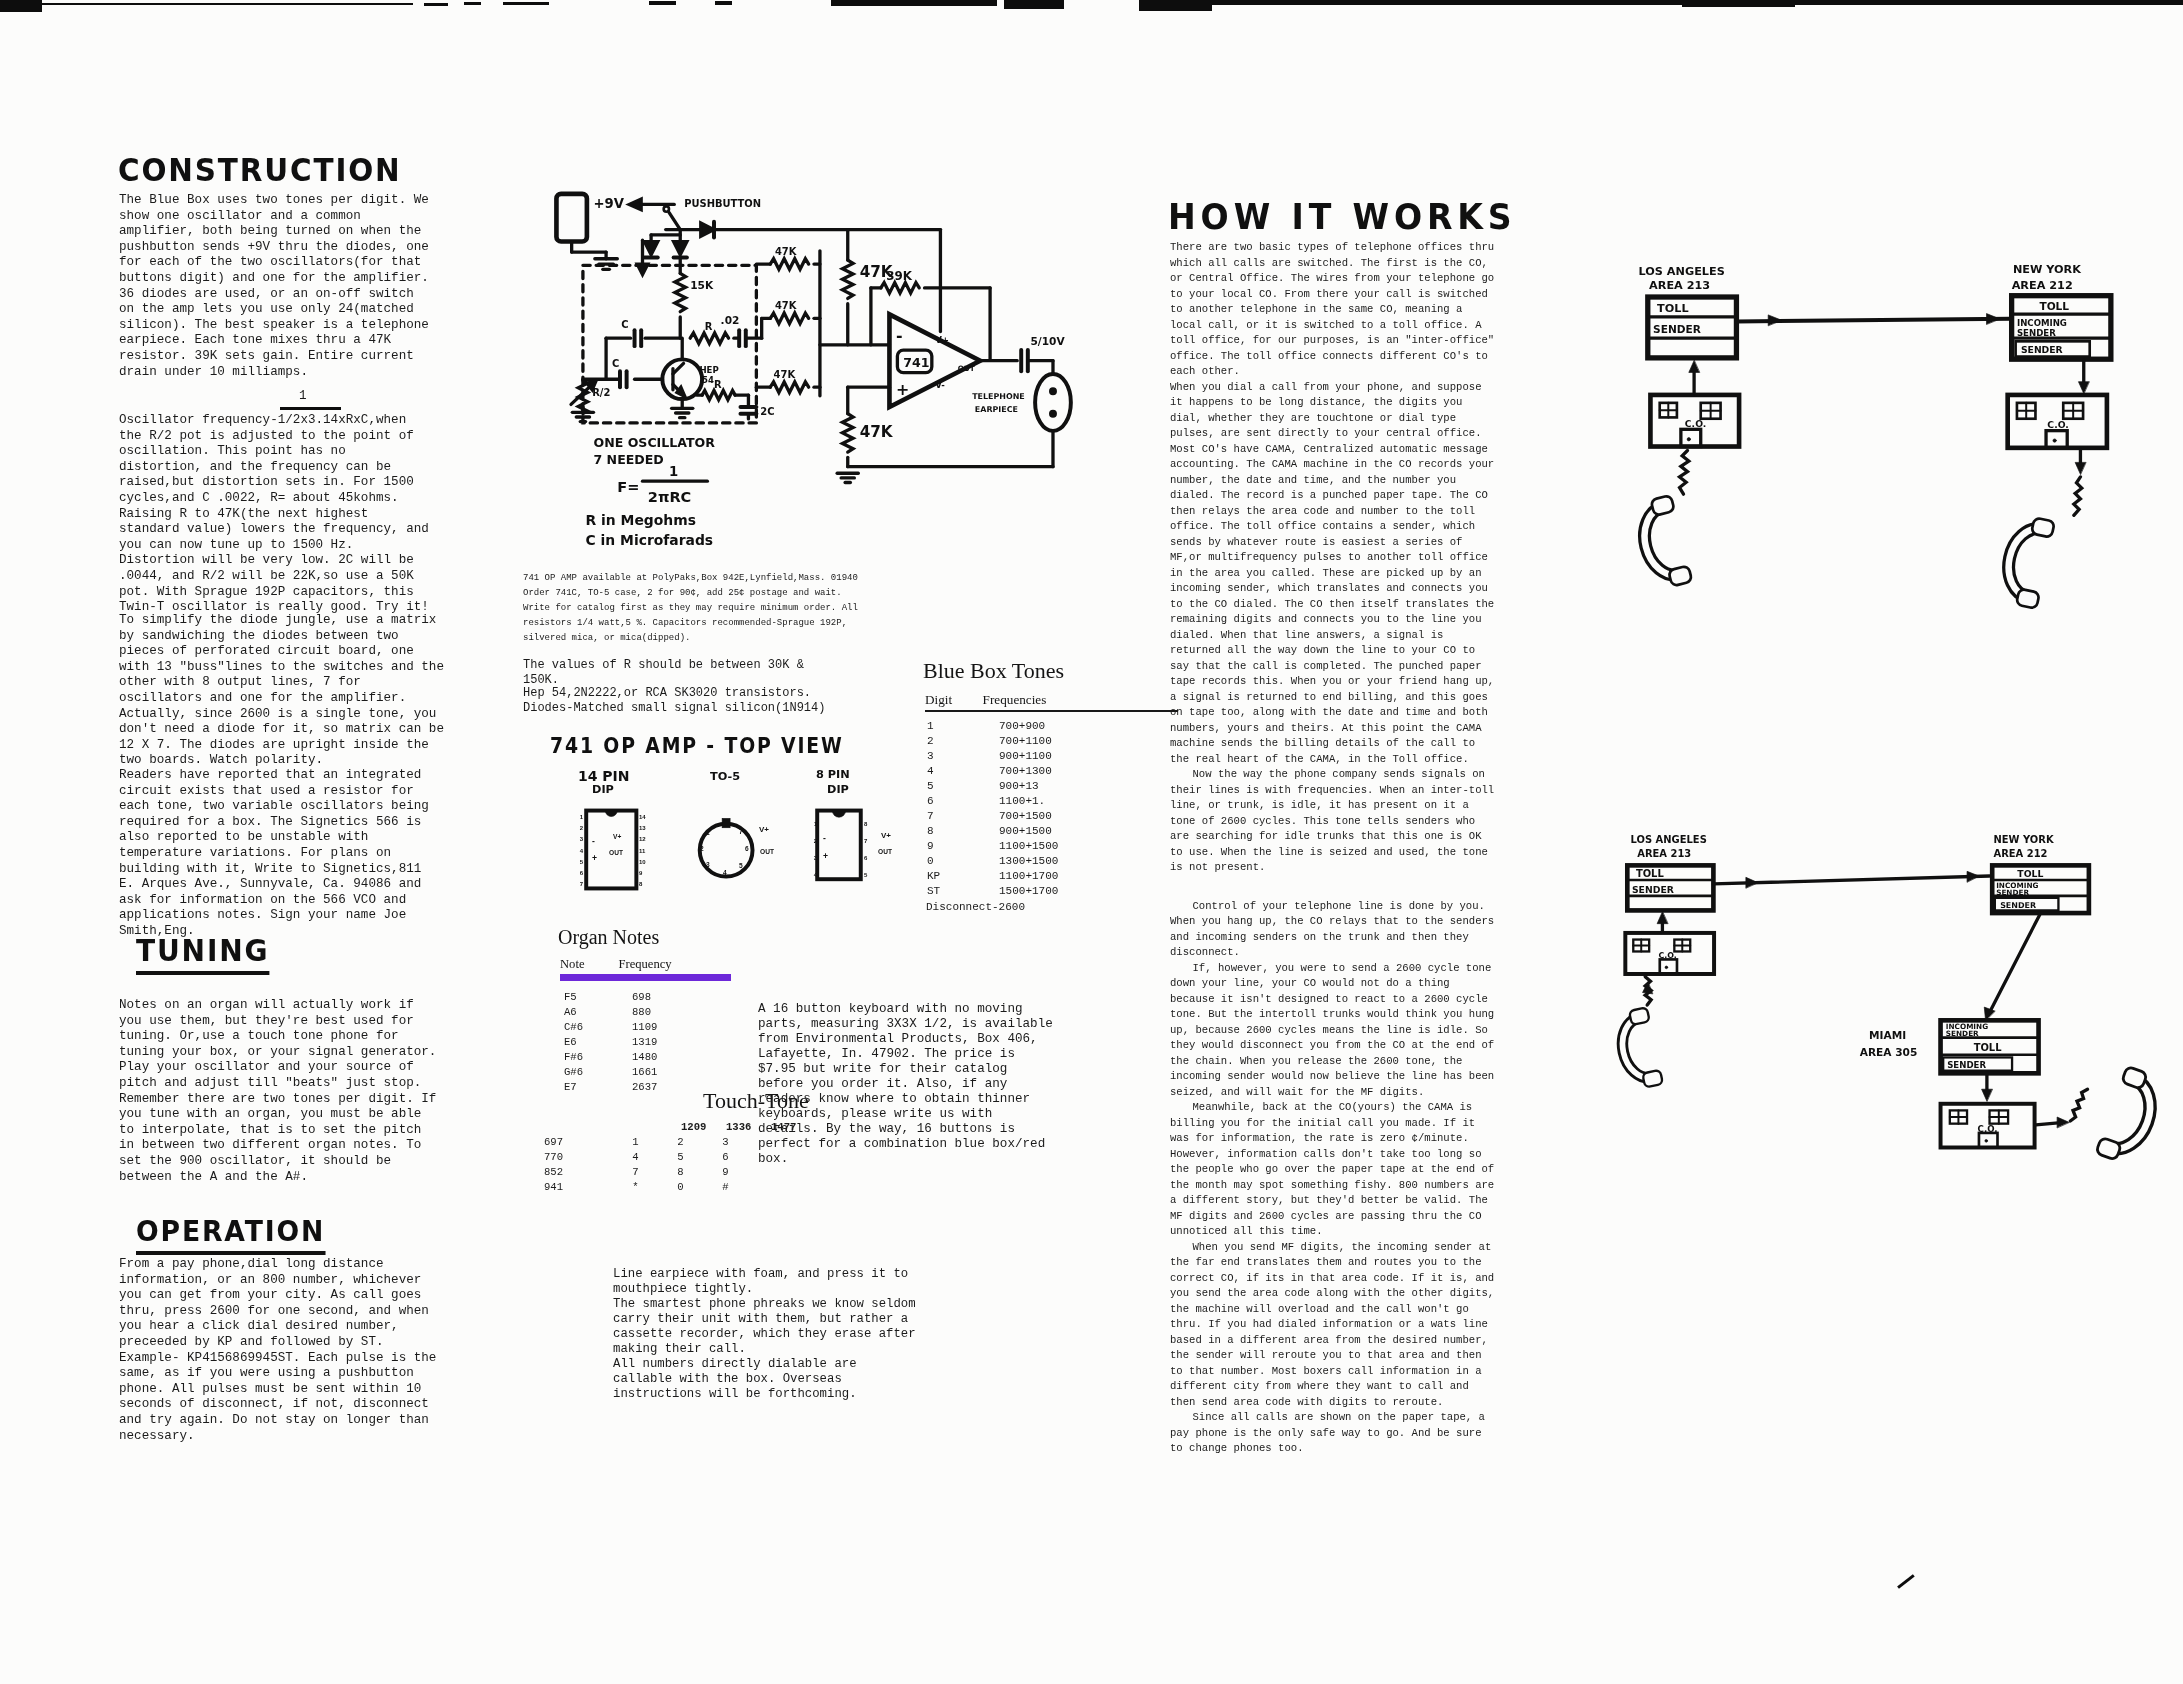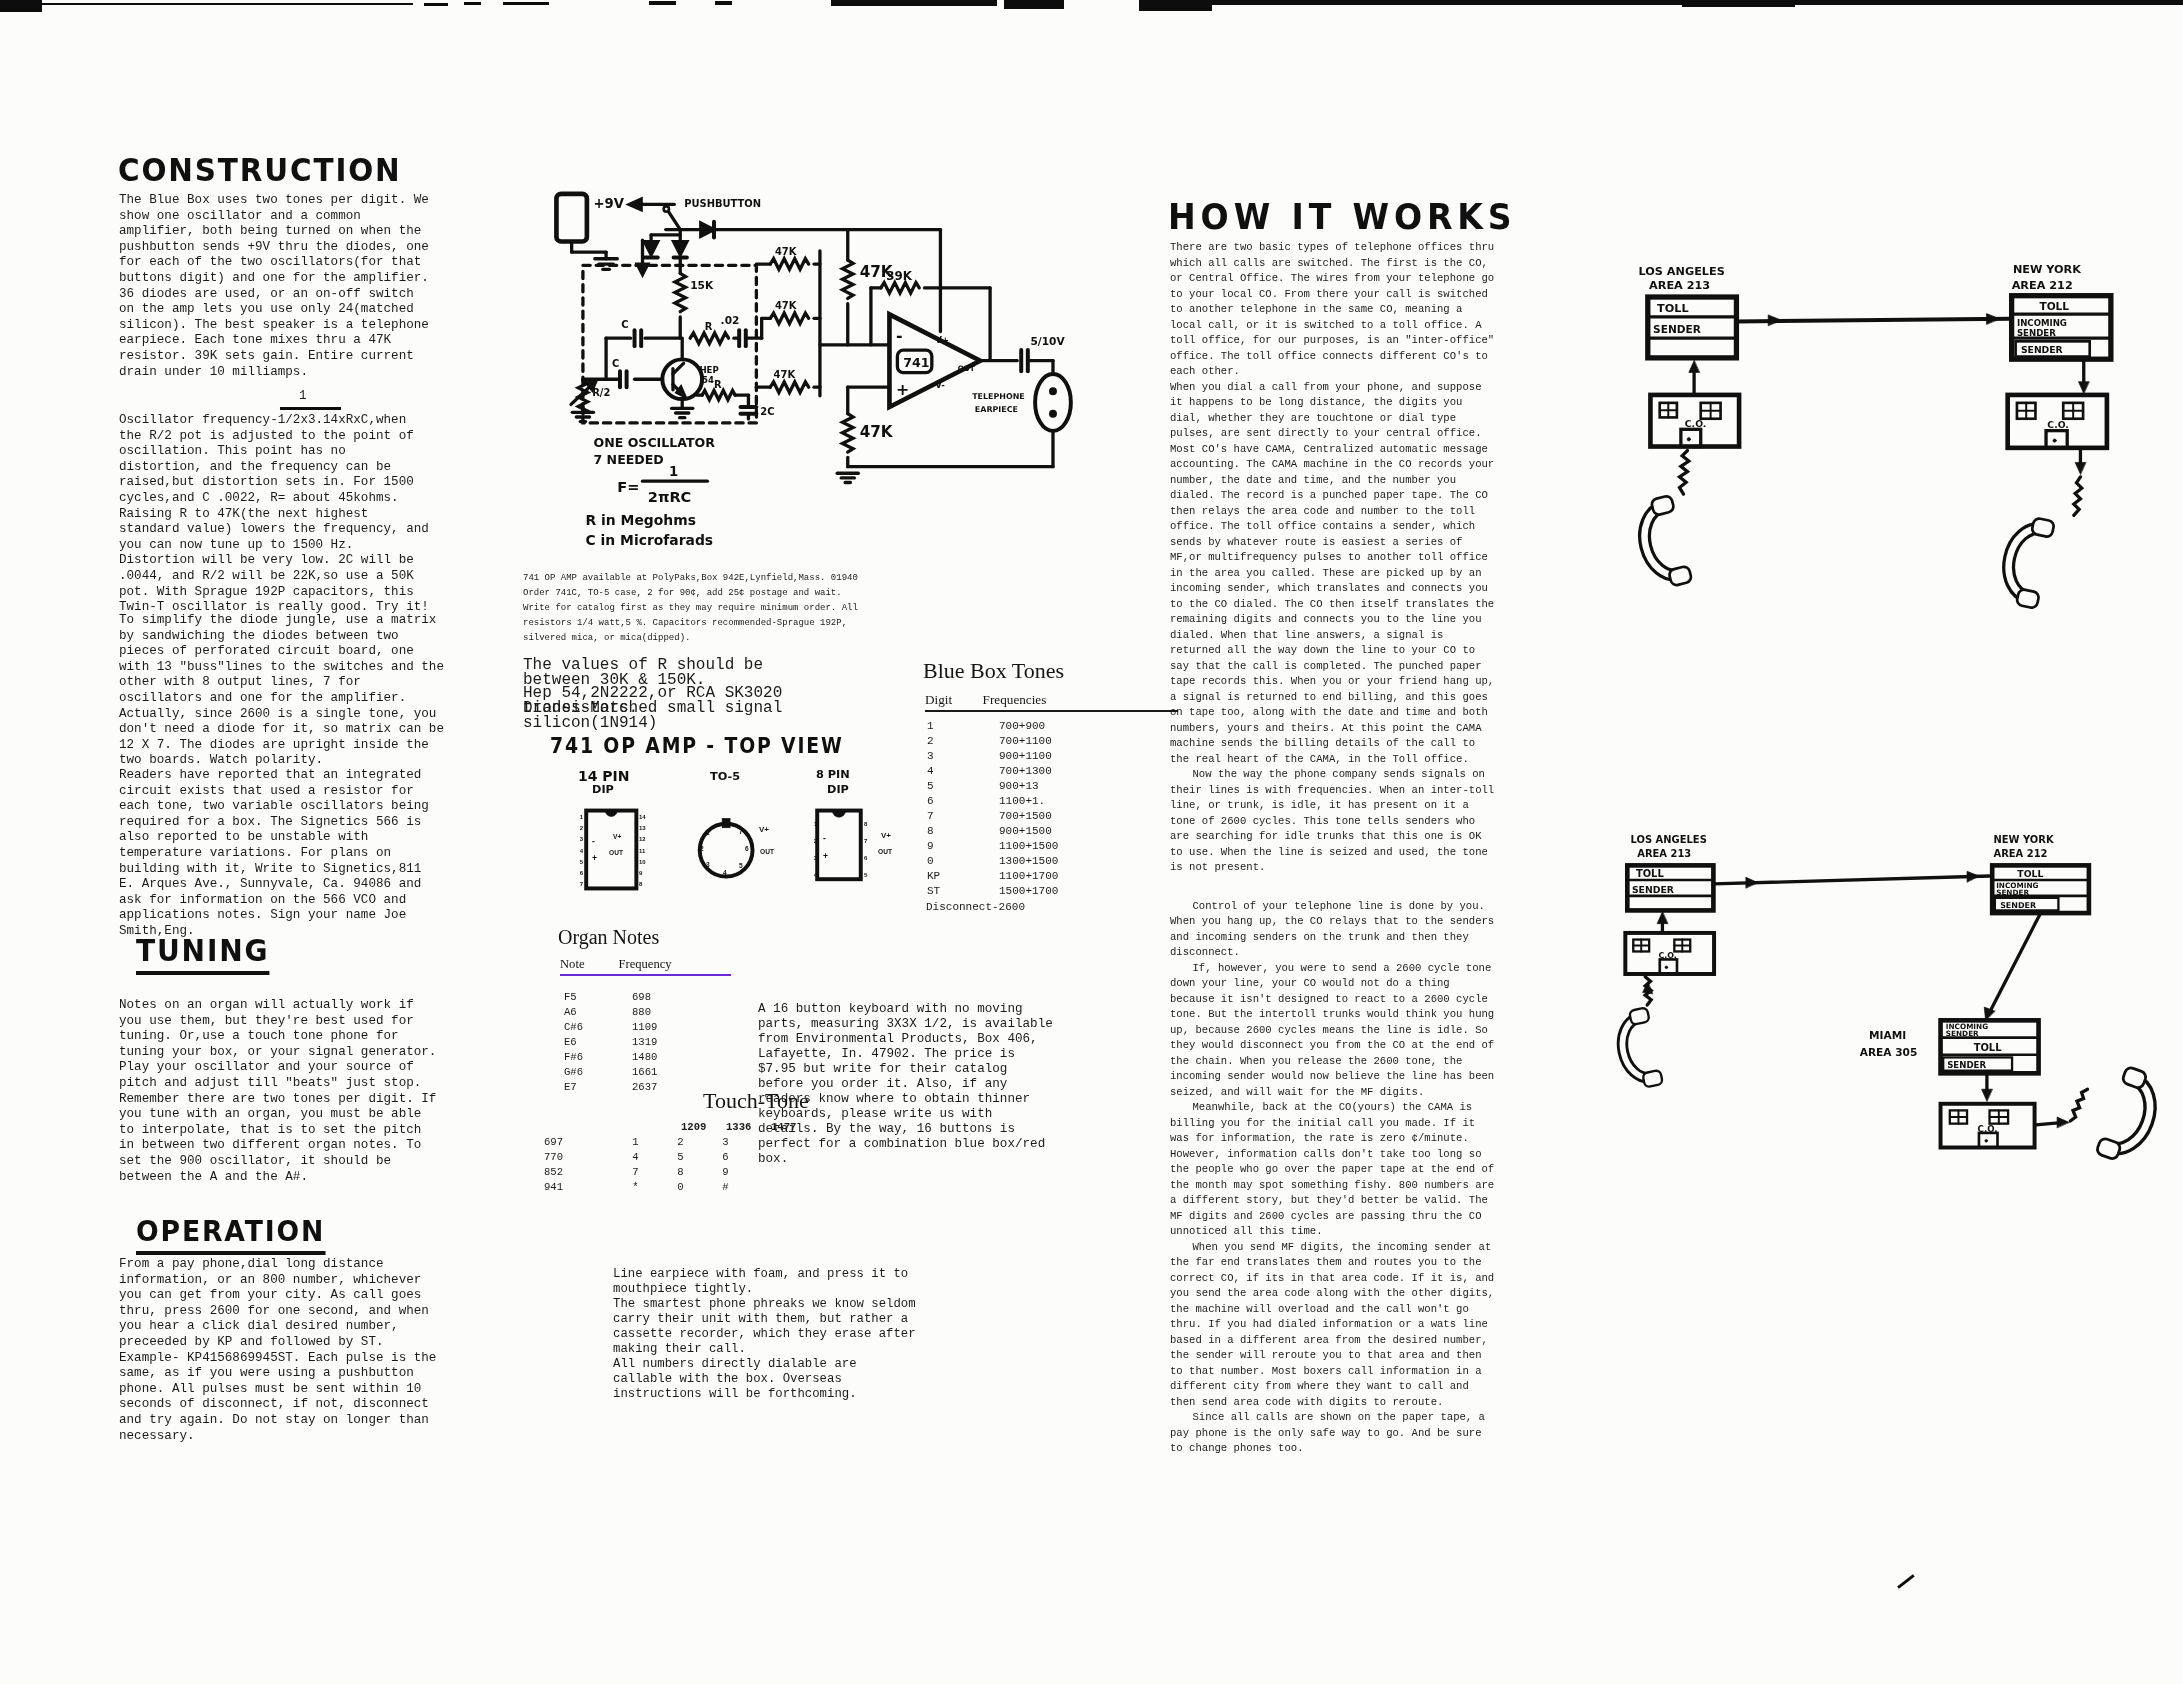--- a/index.html
+++ b/index.html
@@ -1,20 +1,20 @@
 <!DOCTYPE html>
 <html style="font-size:10.6px"><head>
 <meta charset="utf-8">
 <style>
   html,body{margin:0;padding:0;}
   body{width:2183px;height:1684px;position:relative;background:#fcfcfb;overflow:hidden;}
   .ink{position:absolute;background:#0d0d0d;}
   .t{position:absolute;font-family:"Liberation Mono",monospace;color:#1b1b1b;font-size:12.6px;line-height:15.6px;white-space:pre-wrap;}
   .t3{font-size:9px;line-height:15px;}
-  .t4{font-size:16px;line-height:14.6px;}
+  .t4{font-size:12px;line-height:14.6px;}
   .m{position:absolute;font-family:"DejaVu Sans",sans-serif;font-weight:700;color:#101010;}
   .s{position:absolute;font-family:"Liberation Serif",serif;color:#141414;}
   .hd{letter-spacing:2px;transform:scaleX(.92);transform-origin:left;}
   .und{border-bottom:4px solid #111;padding-bottom:2.6px;}
   .row{display:flex;}
   .howp{margin:0;}
   .ind{text-indent:22.5px;}
   .gap{margin-top:23px;}
   svg{position:absolute;overflow:visible;}
   svg text{font-family:"DejaVu Sans",sans-serif;font-weight:700;fill:#101010;}
@@ -369,21 +369,21 @@
       <span>1100+1700</span>
     </div>
   <div class="row">
       <span style="width:72px;">ST</span>
       <span>1500+1700</span>
     </div>
 </div>
 <div class="t" style="left:926px;top:900px;font-size:11px;">Disconnect-2600</div>
 
 <div class="s" style="left:558px;top:926px;font-size:20px;">Organ Notes</div>
-<div class="s" style="left:560px;top:957px;width:171px;border-bottom:2px solid #6d28d9;padding-bottom:2px;font-size:12.6px;">
+<div class="s" style="left:560px;top:957px;width:171px;border-bottom:7px solid #6d28d9;padding-bottom:2px;font-size:12.6px;">
   <span>Note</span><span style="margin-left:34px;">Frequency</span>
 </div>
 <div style="position:absolute;left:564px;top:990px;font:10.6px/15px 'Liberation Mono',monospace;color:#1b1b1b;">
   <div class="row">
       <span style="width:68px;">F5</span>
       <span>698</span>
     </div>
   <div class="row">
       <span style="width:68px;">A6</span>
       <span>880</span>

